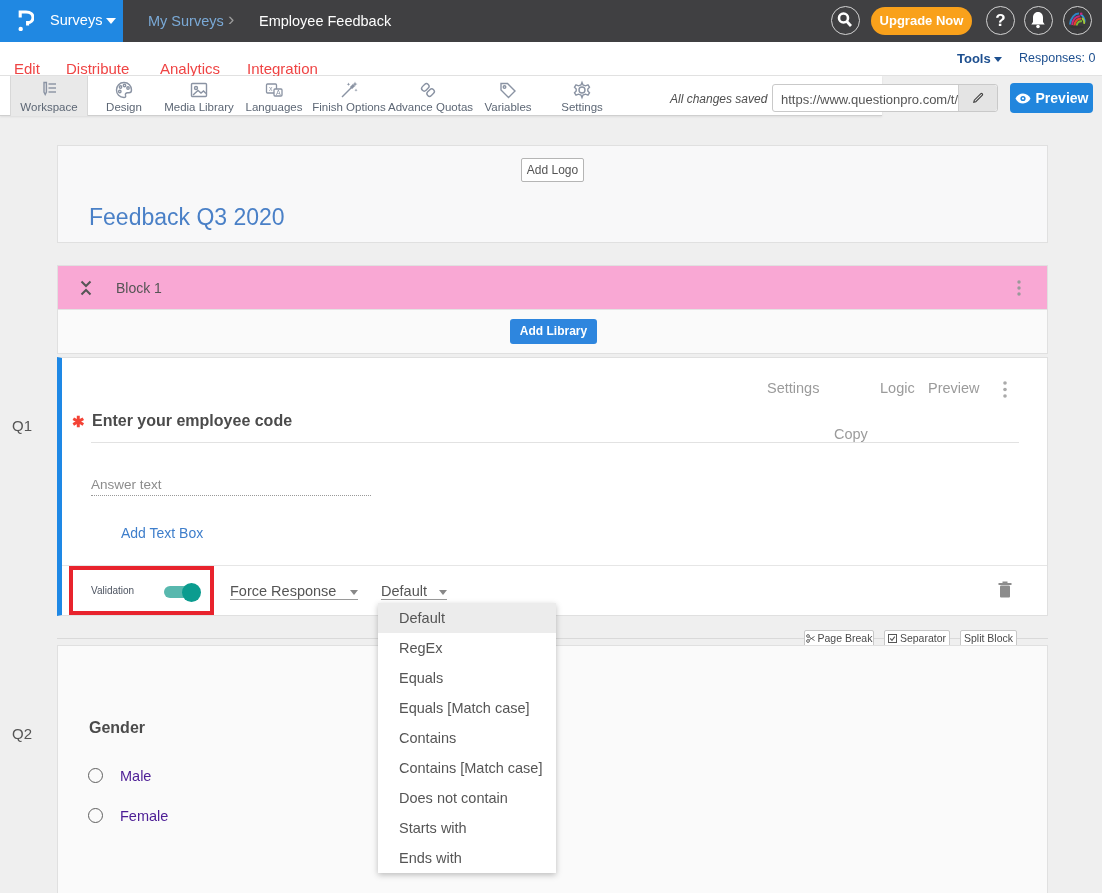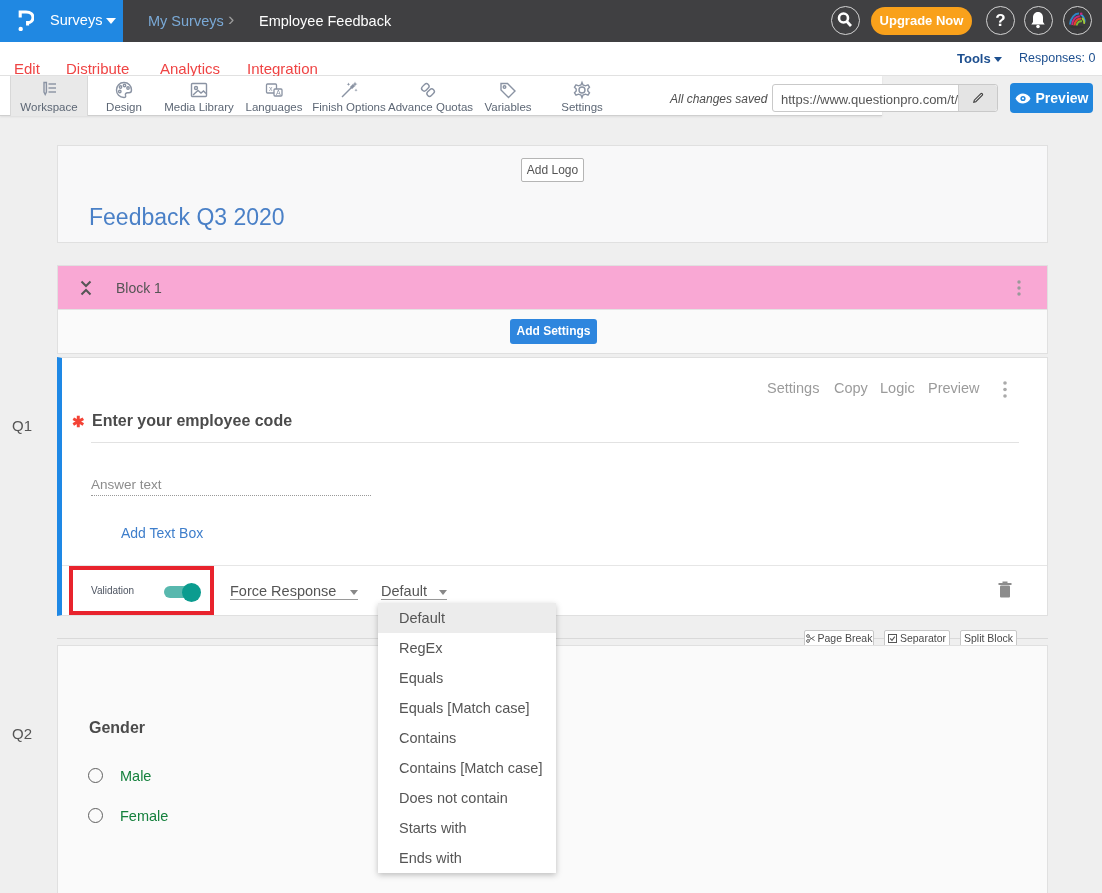--- a/index.html
+++ b/index.html
@@ -62,21 +62,21 @@
 .sel { position:absolute; top:225px; font-size:14.5px; color:#555; border-bottom:1px solid #9a9a9a; line-height:16px; }
 .sel .arr { display:inline-block; width:0; height:0; border-left:4.5px solid transparent; border-right:4.5px solid transparent; border-top:5px solid #888; margin-left:14px; vertical-align:middle; }
 .trash { position:absolute; left:936px; top:223px; }
 
 .sepline { position:absolute; left:57px; top:638px; width:991px; border-bottom:1px solid #d9d9d9; }
 .chip { position:absolute; top:630px; height:17px; background:#fff; border:1px solid #c8c8c8; border-radius:2px; font-size:10.5px; color:#4a4a4a; line-height:15px; text-align:center; white-space:nowrap; }
 
 .q2card { top:645px; height:260px; background:#fafafa; }
 .gender { position:absolute; left:31px; top:73px; font-size:16px; color:#4b4b4b; font-weight:bold; }
 .radio { position:absolute; left:30px; width:15px; height:15px; border:1.5px solid #5f5f5f; border-radius:50%; background:#fafafa; }
-.rlabel { position:absolute; left:62px; font-size:14.5px; color:#15803d; }
+.rlabel { position:absolute; left:62px; font-size:14.5px; color:#4c1d95; }
 
 .qside { position:absolute; left:12px; font-size:15px; color:#555; }
 
 
 .dropdown { position:absolute; left:378px; top:603px; width:178px; height:270px; background:#fff; box-shadow:0 2px 6px rgba(0,0,0,0.25); z-index:50; }
 .dropdown .item { height:30px; line-height:30px; padding-left:21px; font-size:14.5px; color:#555; }
 .dropdown .item.hl { background:#ececec; }
 </style>
 </head>
 <body>
@@ -226,26 +226,26 @@
       <path d="M1.5,1.5 L6,6 L10.5,1.5" fill="none" stroke="#555" stroke-width="2"></path>
       <path d="M1.5,14.5 L6,10 L10.5,14.5" fill="none" stroke="#555" stroke-width="2"></path>
     </svg>
     <span class="bname">Block 1</span>
     <svg width="4" height="16" viewBox="0 0 4 16" style="position:absolute;left:959px;top:14px;">
       <circle cx="2" cy="2" r="1.7" fill="#999"></circle>
         <circle cx="2" cy="8" r="1.7" fill="#999"></circle>
         <circle cx="2" cy="14" r="1.7" fill="#999"></circle>
     </svg>
   </div>
-  <div class="addqbtn">Add Settings</div>
+  <div class="addqbtn">Add Library</div>
 </div>
 
 <div class="card q1card">
   <span class="qlinks" style="left:705px;">Settings</span>
-  <span class="qlinks" style="left:772px;">Copy</span>
+  <span class="qlinks" style="left:772px;margin-top:46px;">Copy</span>
   <span class="qlinks" style="left:818px;">Logic</span>
   <span class="qlinks" style="left:866px;">Preview</span>
   <svg width="4" height="17" viewBox="0 0 4 17" style="position:absolute;left:941px;top:23px;">
     <circle cx="2" cy="2" r="1.8" fill="#aaa"></circle>
       <circle cx="2" cy="8.5" r="1.8" fill="#aaa"></circle>
       <circle cx="2" cy="15" r="1.8" fill="#aaa"></circle>
   </svg>
   <span class="qast">✱</span>
   <span class="qtext">Enter your employee code</span>
   <div class="qunderline"></div>

